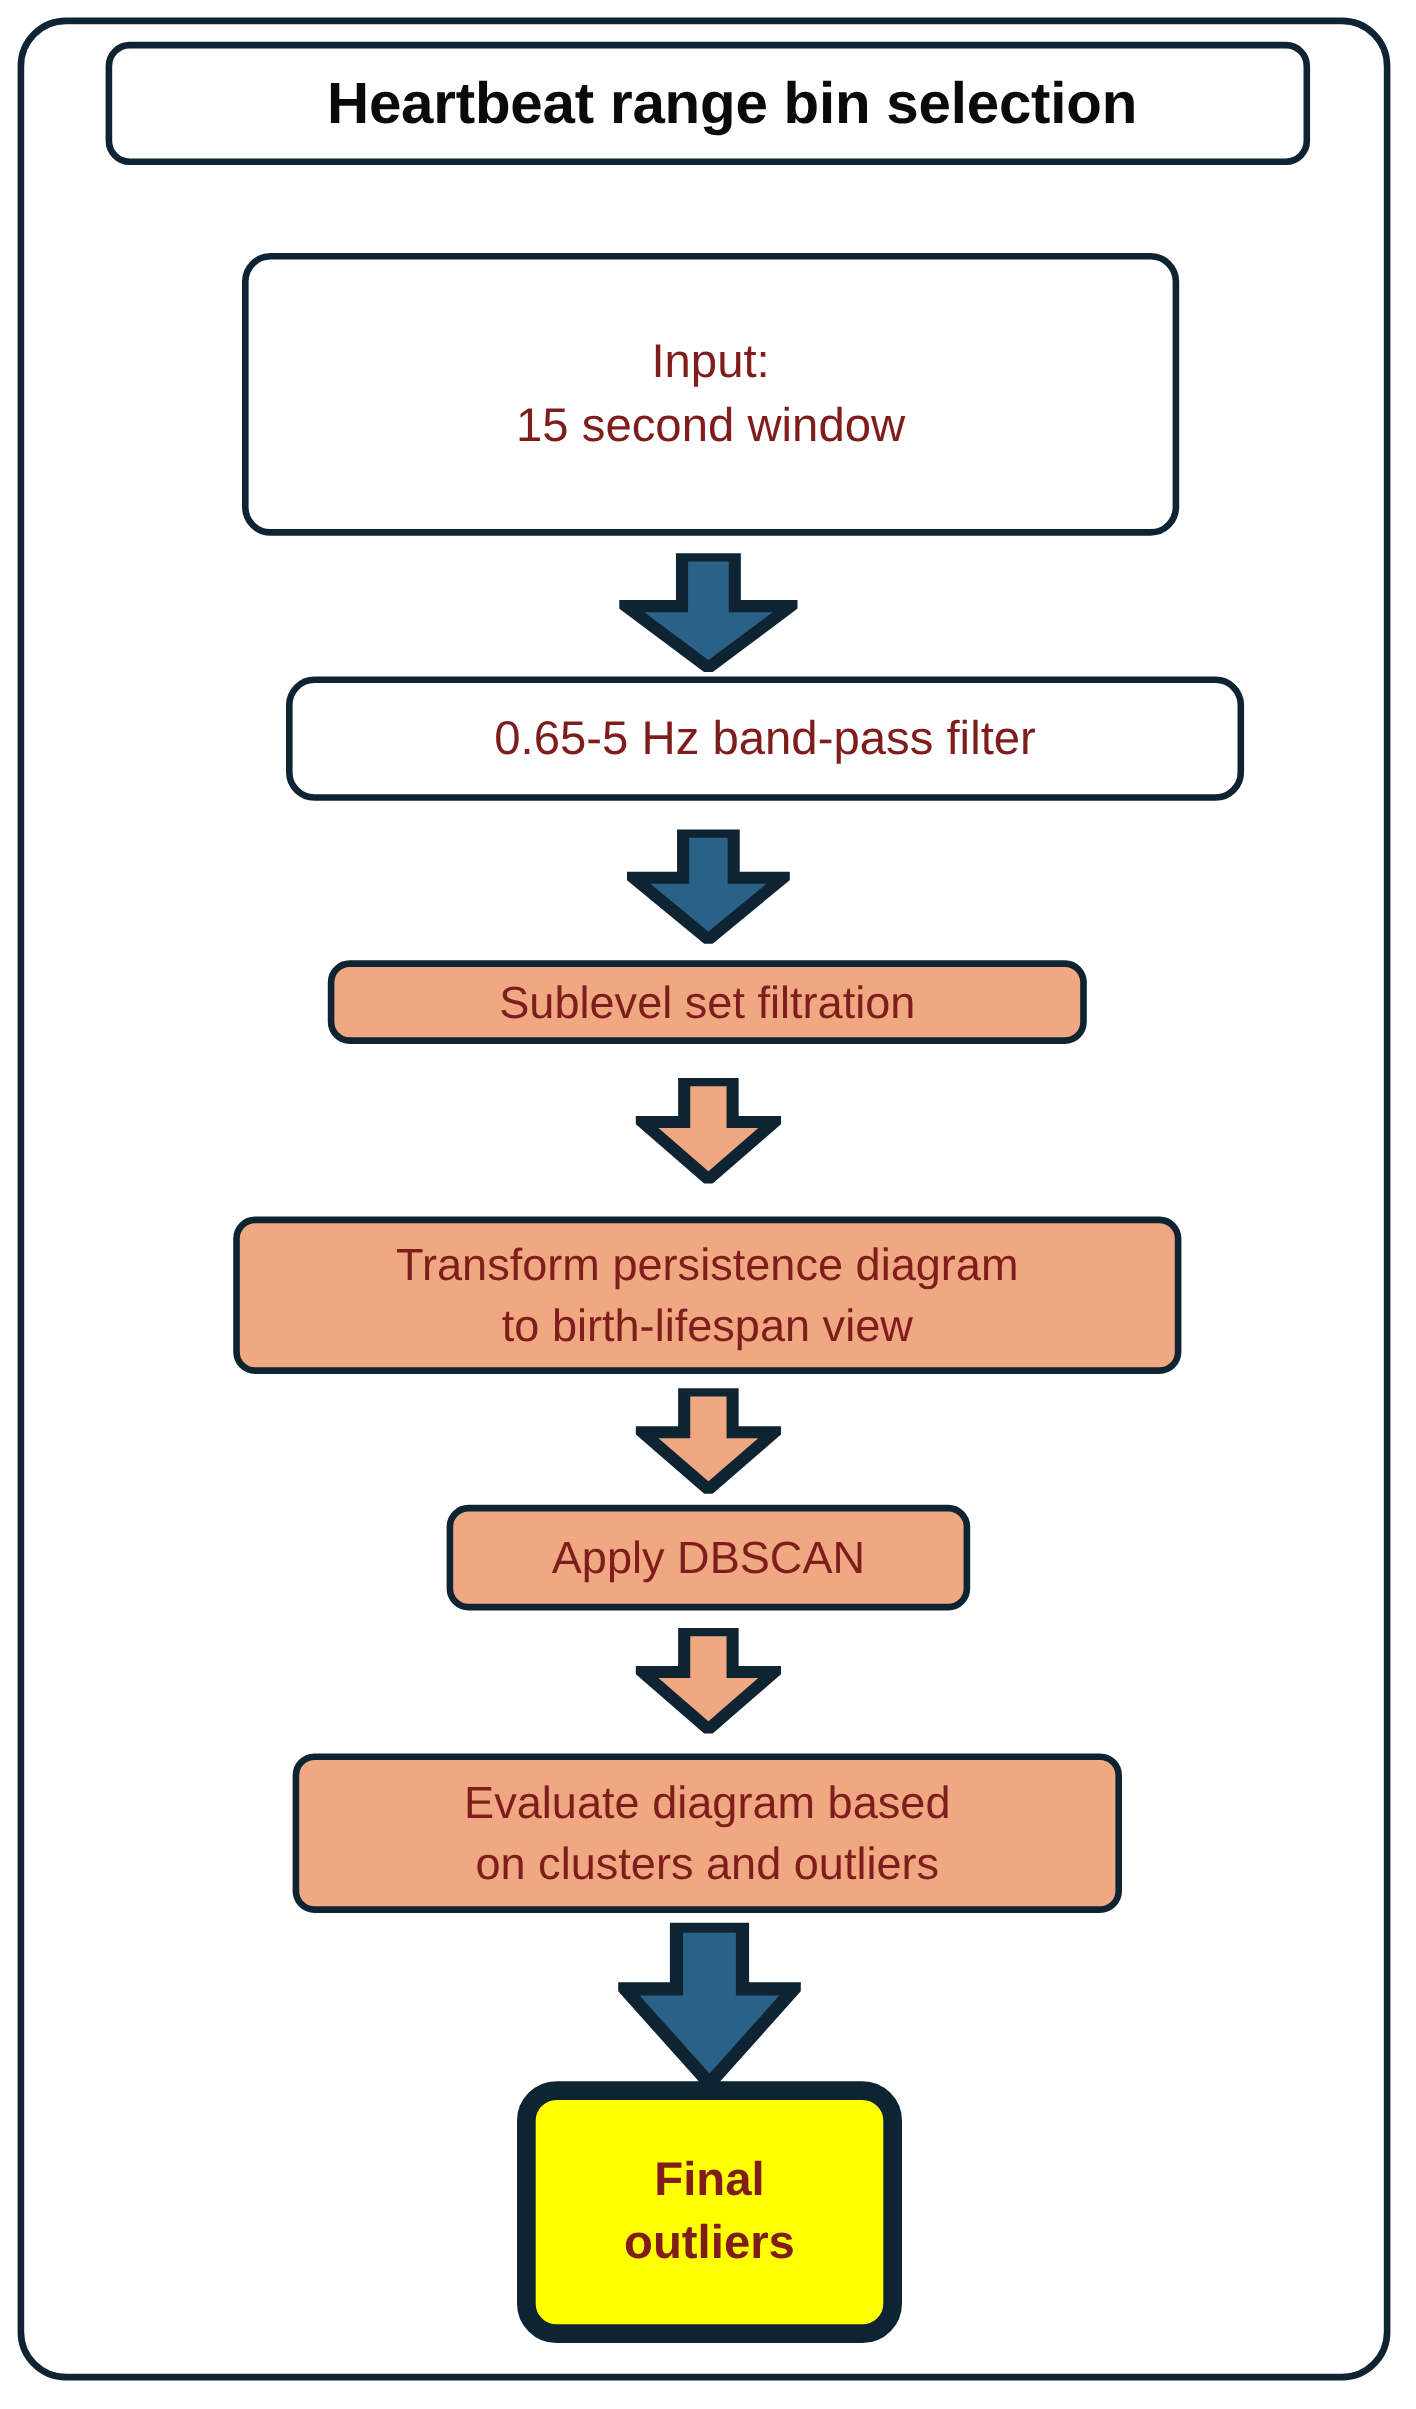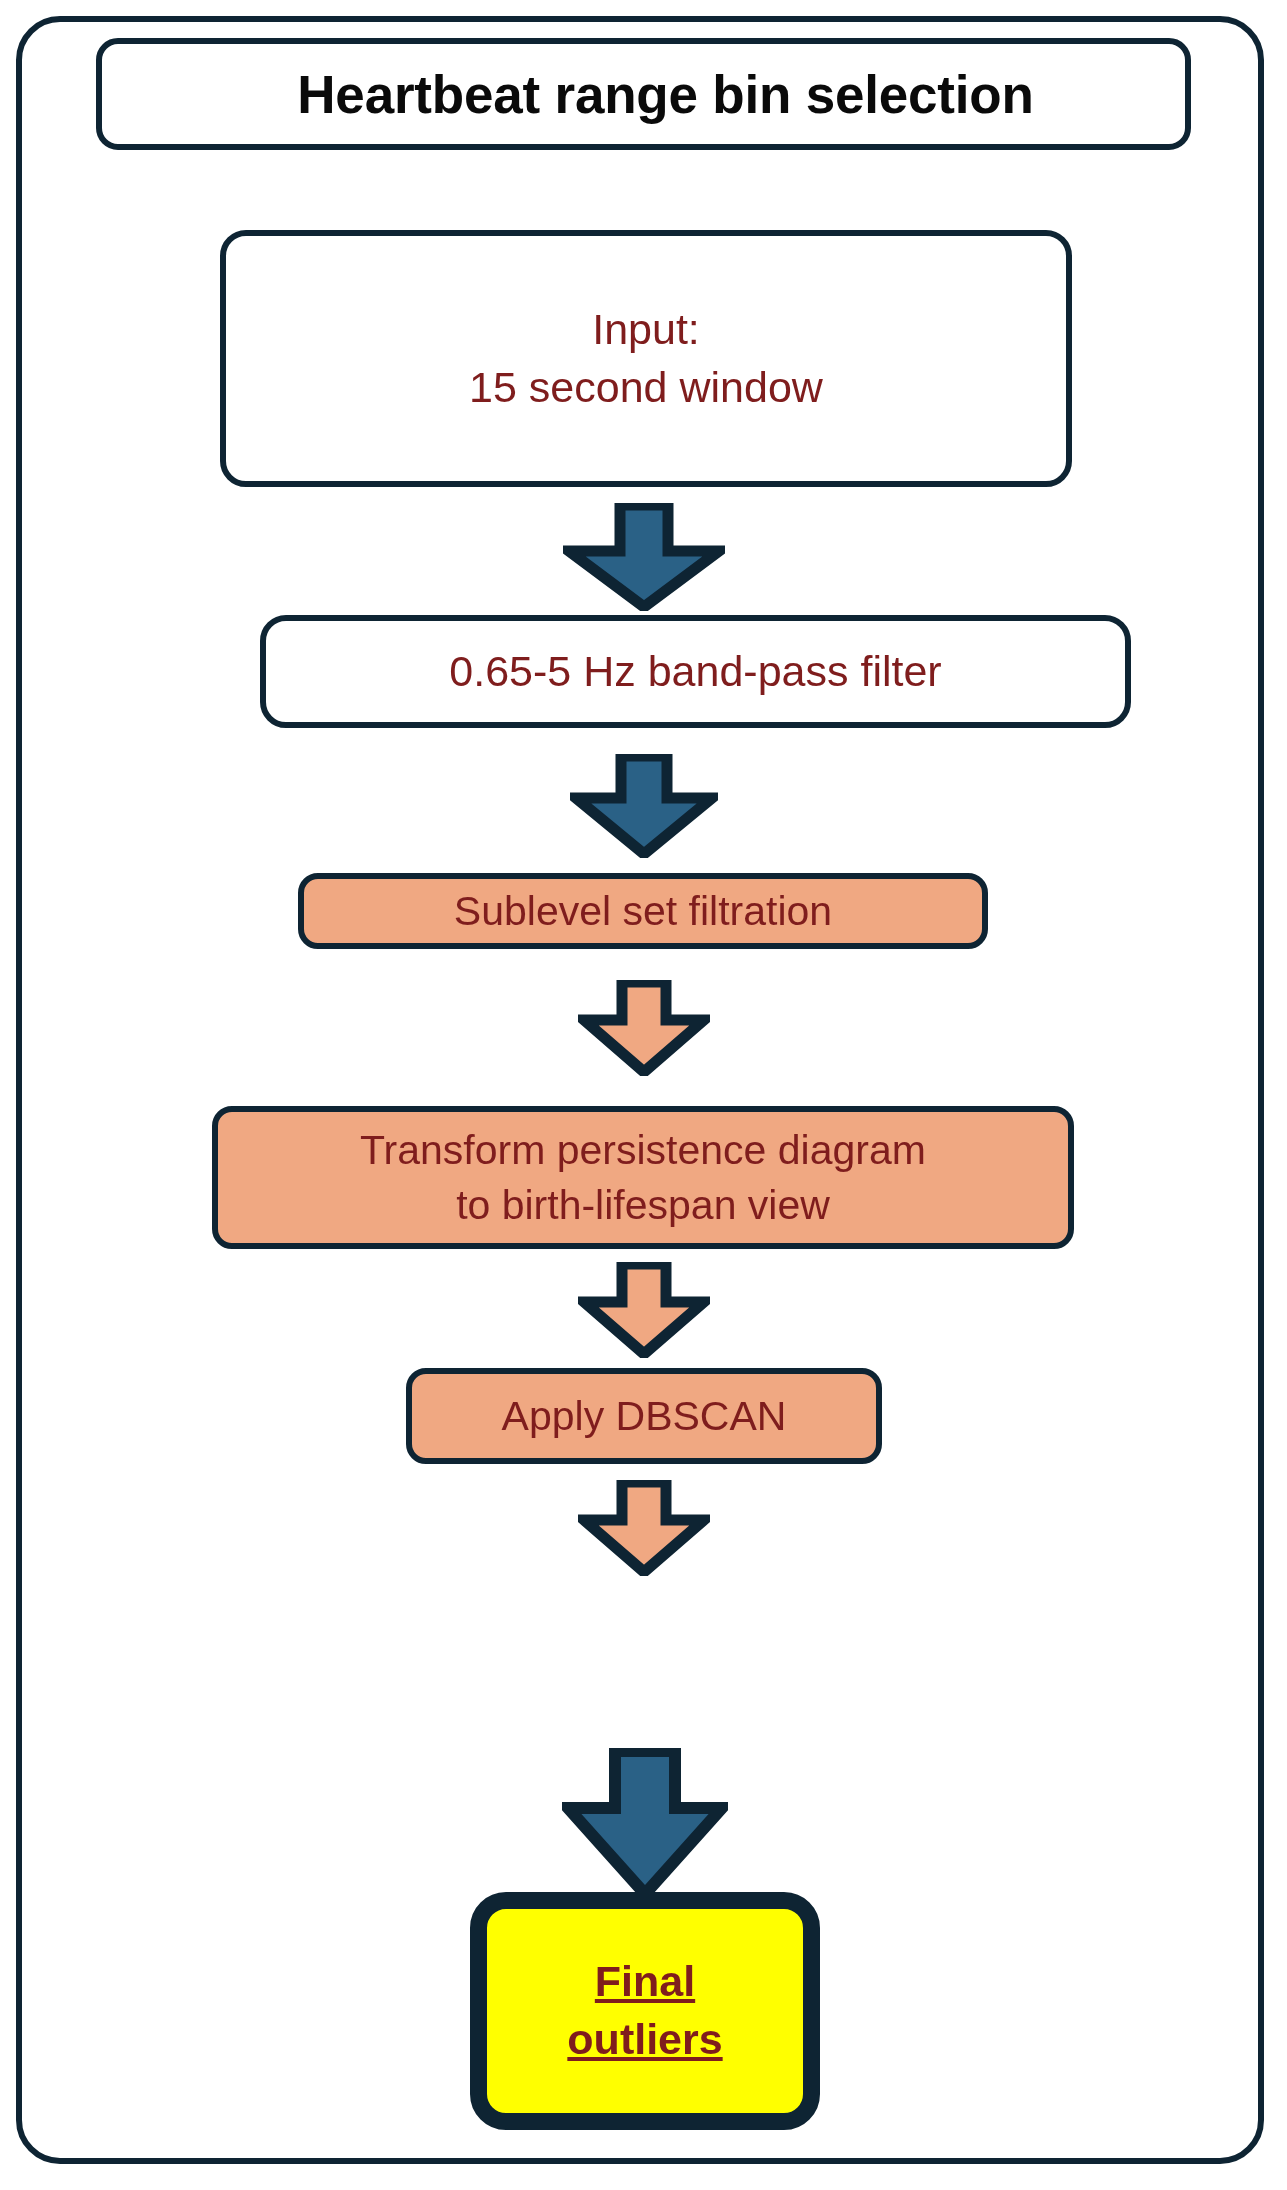--- a/index.html
+++ b/index.html
@@ -79,21 +79,20 @@
     background: #F0A882;
     border: 6px solid #0E2433;
     border-radius: 20px;
   }
 
   .node-yellow {
     background: #FFFF00;
     border: 17px solid #0E2433;
     border-radius: 36px;
     font-weight: bold;
-    text-decoration: underline;
   }
 
   .node-text {
     display: block;
     padding: 0 14px;
   }
 
   
   #node-input {
     left: 220px;  top: 230px;  width: 852px; height: 257px;
@@ -190,20 +189,26 @@
   <div class="node node-salmon" id="node-dbscan">
     <span class="node-text">Apply DBSCAN</span>
   </div>
 
   <div class="arrow" style="left:578px; top:1480px;">
     <svg width="132" height="96" viewBox="0 0 132 96">
       <polygon points="44,2 88,2 88,40 126,40 66,92 6,40 44,40" fill="#F0A882" stroke="#0E2433" stroke-width="11" stroke-linejoin="miter"></polygon>
     </svg>
   </div>
 
+  <div class="node node-salmon" id="node-evaluate">
+    <span class="node-text">
+      <span>Evaluate diagram based</span><br>
+      <span>on clusters and outliers</span>
+    </span>
+  </div>
 
   <div class="arrow" style="left:562px; top:1748px;">
     <svg width="166" height="150" viewBox="0 0 166 150">
       <polygon points="53,3 113,3 113,60 160,60 83,146 6,60 53,60" fill="#2A6186" stroke="#0E2433" stroke-width="12" stroke-linejoin="miter"></polygon>
     </svg>
   </div>
 
   <div class="node node-yellow" id="node-final">
     <span class="node-text">
       <span>Final</span><br>

